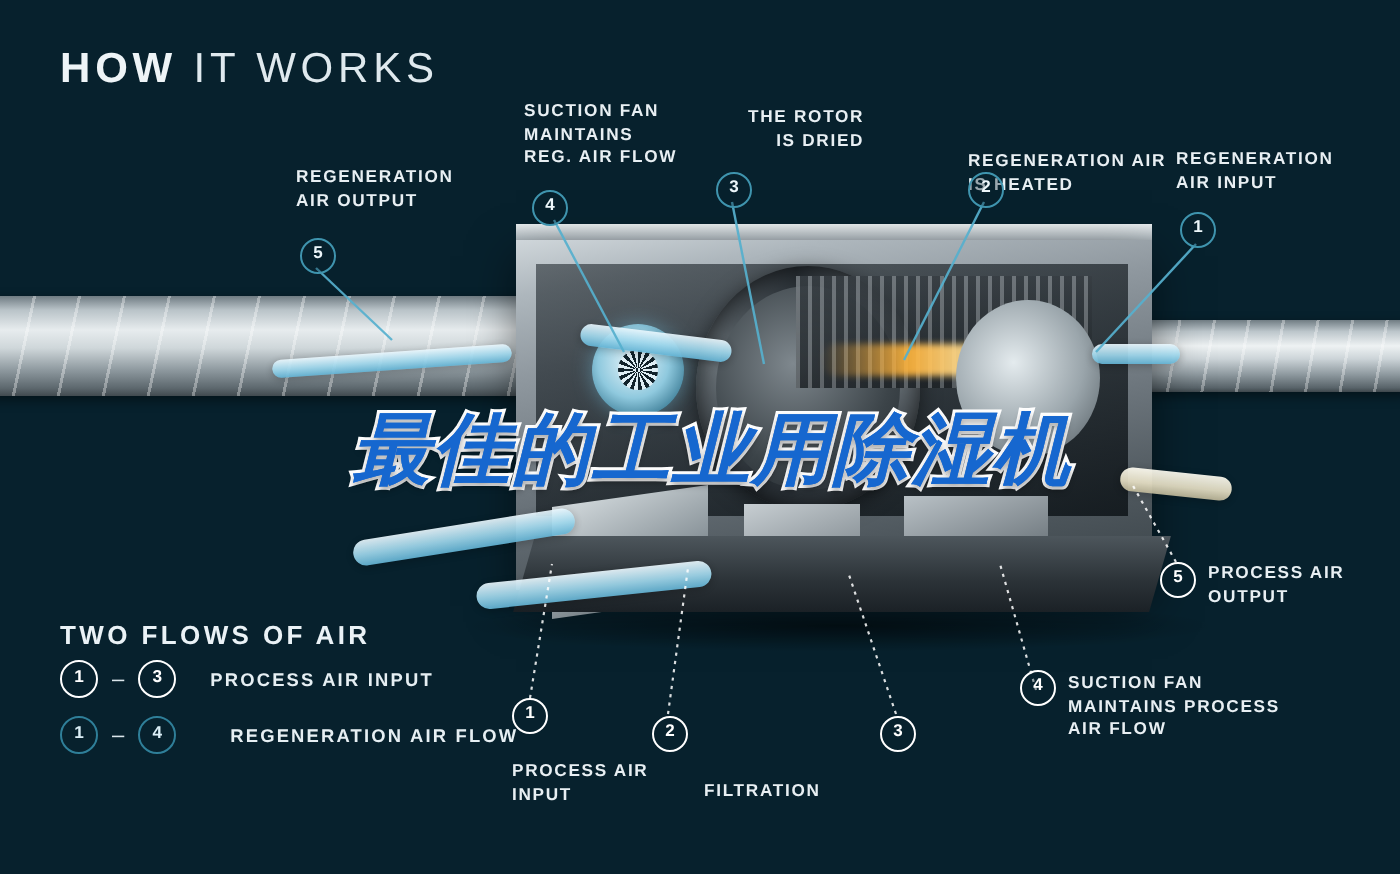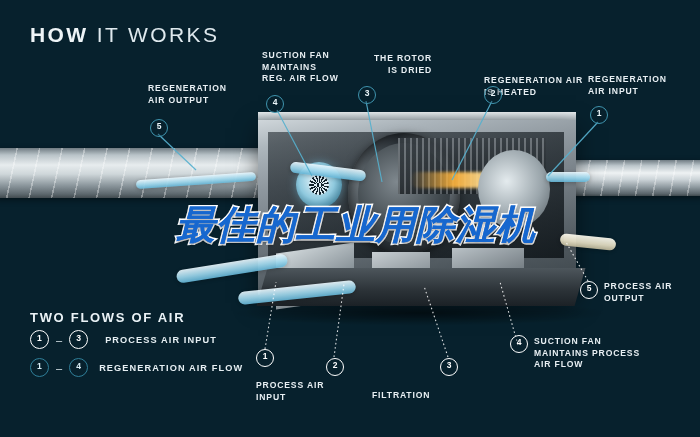--- a/index.html
+++ b/index.html
@@ -237,38 +237,38 @@
 OUTPUT</div>
 
   <div class="badge" style="left:510px;top:335px;">4</div>
   <div class="callout" style="left:534px;top:336px;">SUCTION FAN
 MAINTAINS PROCESS
 AIR FLOW</div>
 
   <div class="badge" style="left:440px;top:358px;">3</div>
 
   <div class="badge" style="left:326px;top:358px;">2</div>
-  <div class="callout" style="left:372px;top:390px;">FILTRATION</div>
+  <div class="callout" style="left:352px;top:390px;">FILTRATION</div>
 
   <div class="badge" style="left:256px;top:349px;">1</div>
   <div class="callout" style="left:256px;top:380px;">PROCESS AIR
 INPUT</div>
 
   <div class="legend-title">TWO FLOWS OF AIR</div>
 
   <div class="legend-row lg1">
     <div class="lg-badge">1</div>
     <div class="lg-dash">–</div>
     <div class="lg-badge">3</div>
     <div class="lg-text" style="margin-left:10px;">PROCESS AIR INPUT</div>
   </div>
 
   <div class="legend-row lg2">
     <div class="lg-badge teal">1</div>
     <div class="lg-dash">–</div>
     <div class="lg-badge teal">4</div>
-    <div class="lg-text" style="margin-left:4px;">REGENERATION AIR FLOW</div>
+    <div class="lg-text" style="margin-left:20px;">REGENERATION AIR FLOW</div>
   </div>
 
   <div class="cn">最佳的工业用除湿机</div>
   <div class="cn-shadow">最佳的工业用除湿机</div>
 
 </div>
 
 </body></html>

